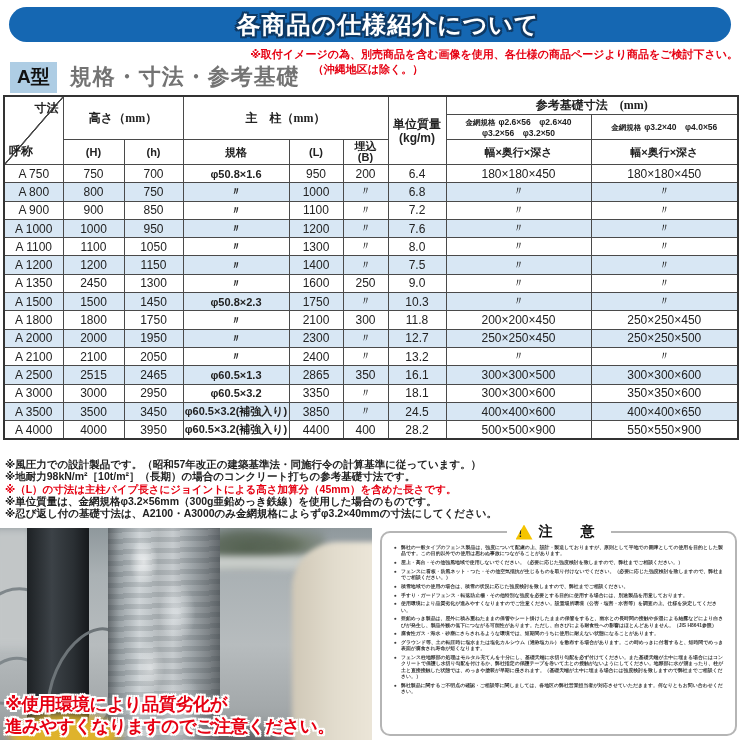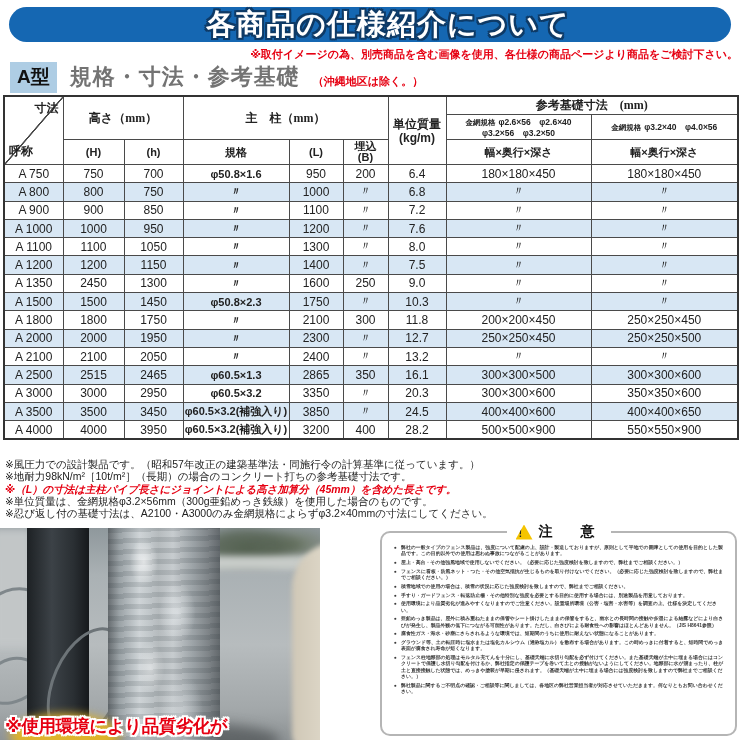--- a/index.html
+++ b/index.html
@@ -7,29 +7,29 @@
     --type_bg:#aecde4; --row_alt:#d8e7f4; --border:#4a4a4a;
     --caution_border:#b5b5b5; --warning_yellow:#f5c400;
   }
   *{box-sizing:border-box;}
   body{margin:0;font-family:"Liberation Sans","DejaVu Sans",sans-serif;}
   .page{position:relative;width:740px;height:740px;background:#fff;overflow:hidden;}
 
   
   .banner{position:absolute;left:9px;top:7px;width:722px;height:35px;background:var(--banner_blue);
     border-radius:18px;display:flex;align-items:center;justify-content:center;}
-  .banner-title{color:#fff;font-size:29px;font-weight:bold;letter-spacing:1px;
+  .banner-title{color:#fff;font-size:24px;font-weight:bold;letter-spacing:1px;
     text-shadow:-2px -2px 0 var(--banner_outline),2px -2px 0 var(--banner_outline),
     -2px 2px 0 var(--banner_outline),2px 2px 0 var(--banner_outline),
     0 -2px 0 var(--banner_outline),0 2px 0 var(--banner_outline),
     -2px 0 0 var(--banner_outline),2px 0 0 var(--banner_outline);margin-left:36px;}
   .top-note{position:absolute;top:47px;right:2px;font-size:11px;font-weight:bold;color:var(--red);white-space:nowrap;}
 
   
-  .section-head{position:absolute;left:10px;top:62px;display:flex;align-items:flex-end;gap:13px;}
+  .section-head{position:absolute;left:10px;top:62px;display:flex;align-items:flex-start;gap:13px;}
   .type-label{background:var(--type_bg);color:#111;font-size:19px;font-weight:bold;padding:2px 7px 3px;}
   .section-title{font-size:22px;font-weight:bold;color:#737373;letter-spacing:1px;padding-bottom:1px;}
   .section-sub{font-size:11px;font-weight:bold;color:var(--red);padding-bottom:4px;}
 
   
   table.spec{position:absolute;left:3px;top:95px;width:734px;border-collapse:collapse;table-layout:fixed;
     border:2px solid #333;}
   table.spec th,table.spec td{border:1px solid var(--border);text-align:center;vertical-align:middle;
     padding:0;color:#222;overflow:hidden;}
   tr.hr1 th{height:17px;font-size:12px;font-weight:bold;}
@@ -44,25 +44,25 @@
   th.group{font-size:13px;font-family:Liberation Serif, serif;}
   th.mesh{font-size:8.5px;font-weight:bold;line-height:10px;}
   .mesh-label{font-size:7.5px;margin-right:3px;}
   th.unitmass div{line-height:14px;font-size:12px;}
   th.embed div{line-height:11px;}
   .th-red{color:var(--red);}
   .spec-cell{font-size:11px;font-weight:bold;}
 
   
   .notes{position:absolute;left:5px;top:458px;margin:0;padding:0;list-style:none;}
-  .notes li{font-size:10.5px;line-height:12.3px;color:#222;white-space:nowrap;}
-  .notes li.red{color:var(--red);font-weight:bold;font-style:italic;}
-
-  
-  .photo{position:absolute;left:0;top:528px;width:320px;height:212px;overflow:hidden;
+  .notes li{font-size:10.5px;line-height:12.3px;color:#222;white-space:nowrap;font-weight:bold;}
+  .notes li.red{color:var(--red);font-weight:bold;}
+
+  
+  .photo{position:absolute;left:0;top:528px;width:372px;height:212px;overflow:hidden;
     background:linear-gradient(180deg,#8f989c 0%,#aab1b4 22%,#b7bcbe 55%,#a3a8aa 85%,#8f9496 100%);}
   .ph-trees{position:absolute;left:195px;top:-12px;width:130px;height:52px;background:
     radial-gradient(60px 24px at 40% 60%,#53604f 0%,rgba(83,96,79,.8) 55%,transparent 100%),
     radial-gradient(50px 20px at 75% 55%,#66725e 0%,transparent 100%);filter:blur(3px);}
   .ph-road{position:absolute;left:180px;top:28px;width:200px;height:14px;background:#c8ccc9;filter:blur(3px);}
   .ph-wall{position:absolute;left:-8px;top:0;width:40px;height:120px;background:#c2c6c7;filter:blur(4px);}
   .ph-dark-post{position:absolute;left:27px;top:0;width:62px;height:100%;
     background:linear-gradient(90deg,#1d2124 0%,#3c4247 40%,#2a2f33 75%,#16191c 100%);filter:blur(.6px);}
   .wire{position:absolute;border:3px solid #7f878b;border-radius:50%;}
   .wire1{left:-34px;top:58px;width:92px;height:120px;transform:rotate(18deg);}
@@ -299,41 +299,41 @@
           <td>300×300×500</td>
           <td>300×300×600</td>
         </tr>
         <tr>
           <td>A 3000</td>
           <td>3000</td>
           <td>2950</td>
           <td class="spec-cell">φ60.5×3.2</td>
           <td>3350</td>
           <td>〃</td>
-          <td>20.3</td>
+          <td>18.1</td>
           <td>300×300×600</td>
           <td>350×350×600</td>
         </tr>
         <tr class="alt">
           <td>A 3500</td>
           <td>3500</td>
           <td>3450</td>
           <td class="spec-cell">φ60.5×3.2(補強入り)</td>
           <td>3850</td>
           <td>〃</td>
           <td>24.5</td>
           <td>400×400×600</td>
           <td>400×400×650</td>
         </tr>
         <tr>
           <td>A 4000</td>
           <td>4000</td>
           <td>3950</td>
           <td class="spec-cell">φ60.5×3.2(補強入り)</td>
-          <td>3200</td>
+          <td>4400</td>
           <td>400</td>
           <td>28.2</td>
           <td>500×500×900</td>
           <td>550×550×900</td>
         </tr>
       </tbody>
   </table>
 
   <ul class="notes">
       <li>※風圧力での設計製品です。（昭和57年改正の建築基準法・同施行令の計算基準に従っています。）</li>
@@ -350,20 +350,21 @@
     <div class="wire wire1"></div>
     <div class="wire wire2"></div>
     <div class="ph-dark-post"></div>
     <div class="wire wire3"></div>
     <div class="ph-cream"></div>
     <div class="ph-shadow"></div>
     <div class="ph-post"></div>
     <div class="ph-yellow"></div>
     <div class="photo-caption">
       <div>※使用環境により品質劣化が</div>
+      <div>進みやすくなりますのでご注意ください。</div>
     </div>
   </div>
 
   <div class="caution">
     <div class="caution-title">
       <span class="tri">
           <i>!</i>
         </span>
       <span>注　意</span>
     </div>

